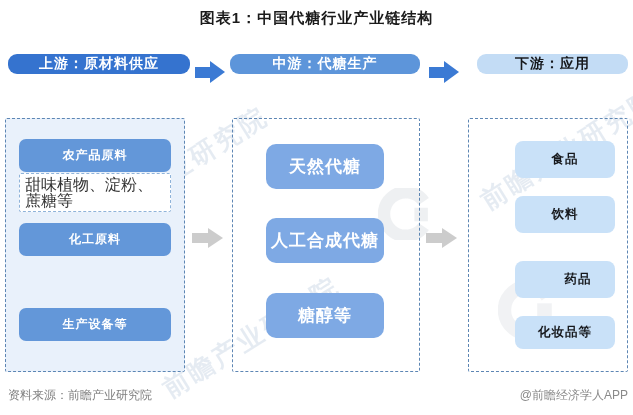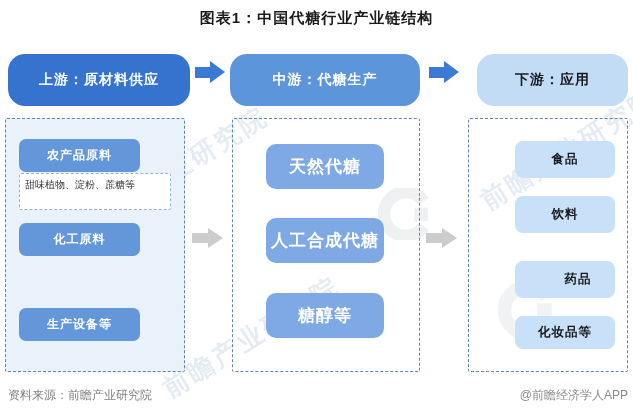--- a/index.html
+++ b/index.html
@@ -7,21 +7,21 @@
   .stage {
     position:relative; width:633px; height:415px; background:#ffffff;
     font-family:"Liberation Sans","DejaVu Sans",sans-serif; overflow:hidden;
   }
   .title {
     position:absolute; top:9px; left:0; right:0; text-align:center;
     font-size:15px; font-weight:bold; color:#1b1b1b; letter-spacing:1px;
   }
   
   .hdr {
-    position:absolute; top:54px; height:52px; border-radius:17px;
+    position:absolute; top:54px; height:20px; border-radius:9px;
     display:flex; align-items:center; justify-content:center;
     font-size:14px; font-weight:bold; letter-spacing:1px;
   }
   .hdr-up   { left:8px;   width:182px; background:#3573cf; color:#ffffff; }
   .hdr-mid  { left:230px; width:190px; background:#5d95da; color:#ffffff; }
   .hdr-down { left:477px; width:151px; background:#c3dcf5; color:#16181c; }
   
   .barrow { position:absolute; display:flex; align-items:center; }
   .barrow .shaft { width:15px; height:11px; }
   .barrow .head  { width:0; height:0; border-top:11px solid transparent; border-bottom:11px solid transparent; }
@@ -33,29 +33,29 @@
   .barrow.gray .head  { border-top:10px solid transparent; border-bottom:10px solid transparent; border-left:15px solid #cccccc; }
   .arrow-g1 { left:192px; top:228px; }
   .arrow-g2 { left:426px; top:228px; }
   
   .panel { position:absolute; top:118px; height:254px; border:1px dashed #5d86b4; border-radius:2px; }
   .panel-up   { left:5px;   width:180px; background:#e9f1fb; }
   .panel-mid  { left:232px; width:188px; background:transparent; }
   .panel-down { left:468px; width:160px; background:transparent; }
   
   .up-head {
-    position:absolute; left:13px; width:121px; height:33px; background:#6397d9;
+    position:absolute; left:13px; width:152px; height:33px; background:#6397d9;
     border-radius:7px; color:#ffffff; font-size:12px; font-weight:bold; letter-spacing:1px;
     display:flex; align-items:center; justify-content:center;
   }
   .up-head.g1 { top:20px; }  .up-head.g2 { top:104px; }  .up-head.g3 { top:189px; }
   .up-detail {
     position:absolute; left:13px; width:152px; min-height:37px; background:#ffffff;
     border:1px dashed #8fb3d9; border-radius:2px; color:#333333;
-    font-size:10px; line-height:16px; padding:3px 5px 2px 5px;
+    font-size:16px; line-height:16px; padding:3px 5px 2px 5px;
   }
   .up-detail.g1 { top:54px; }  .up-detail.g2 { top:139px; }
   
   .mid-box {
     position:absolute; left:33px; width:118px; height:45px; background:#7ea9e4;
     border-radius:10px; color:#ffffff; font-size:17px; font-weight:bold; letter-spacing:1px;
     display:flex; align-items:center; justify-content:center;
   }
   .mid-box.i1 { top:25px; }  .mid-box.i2 { top:99px; }  .mid-box.i3 { top:174px; }
   

